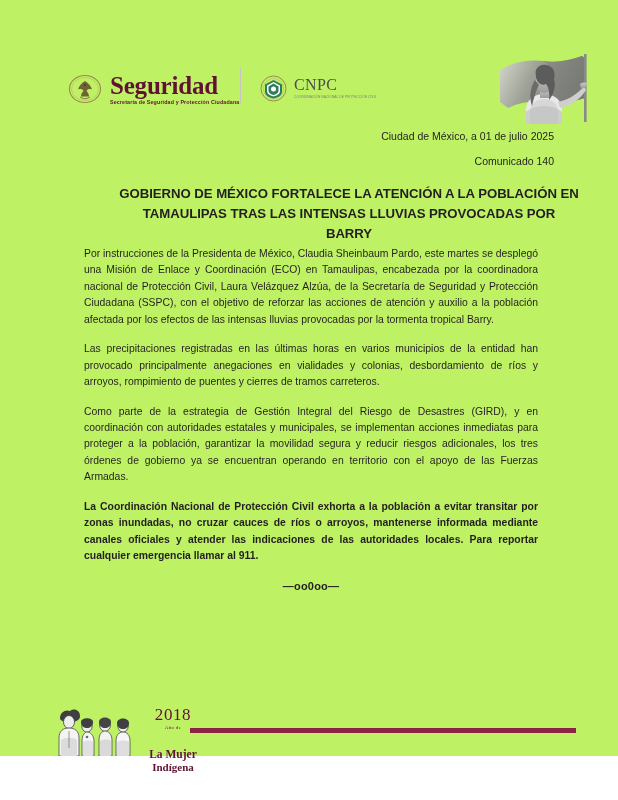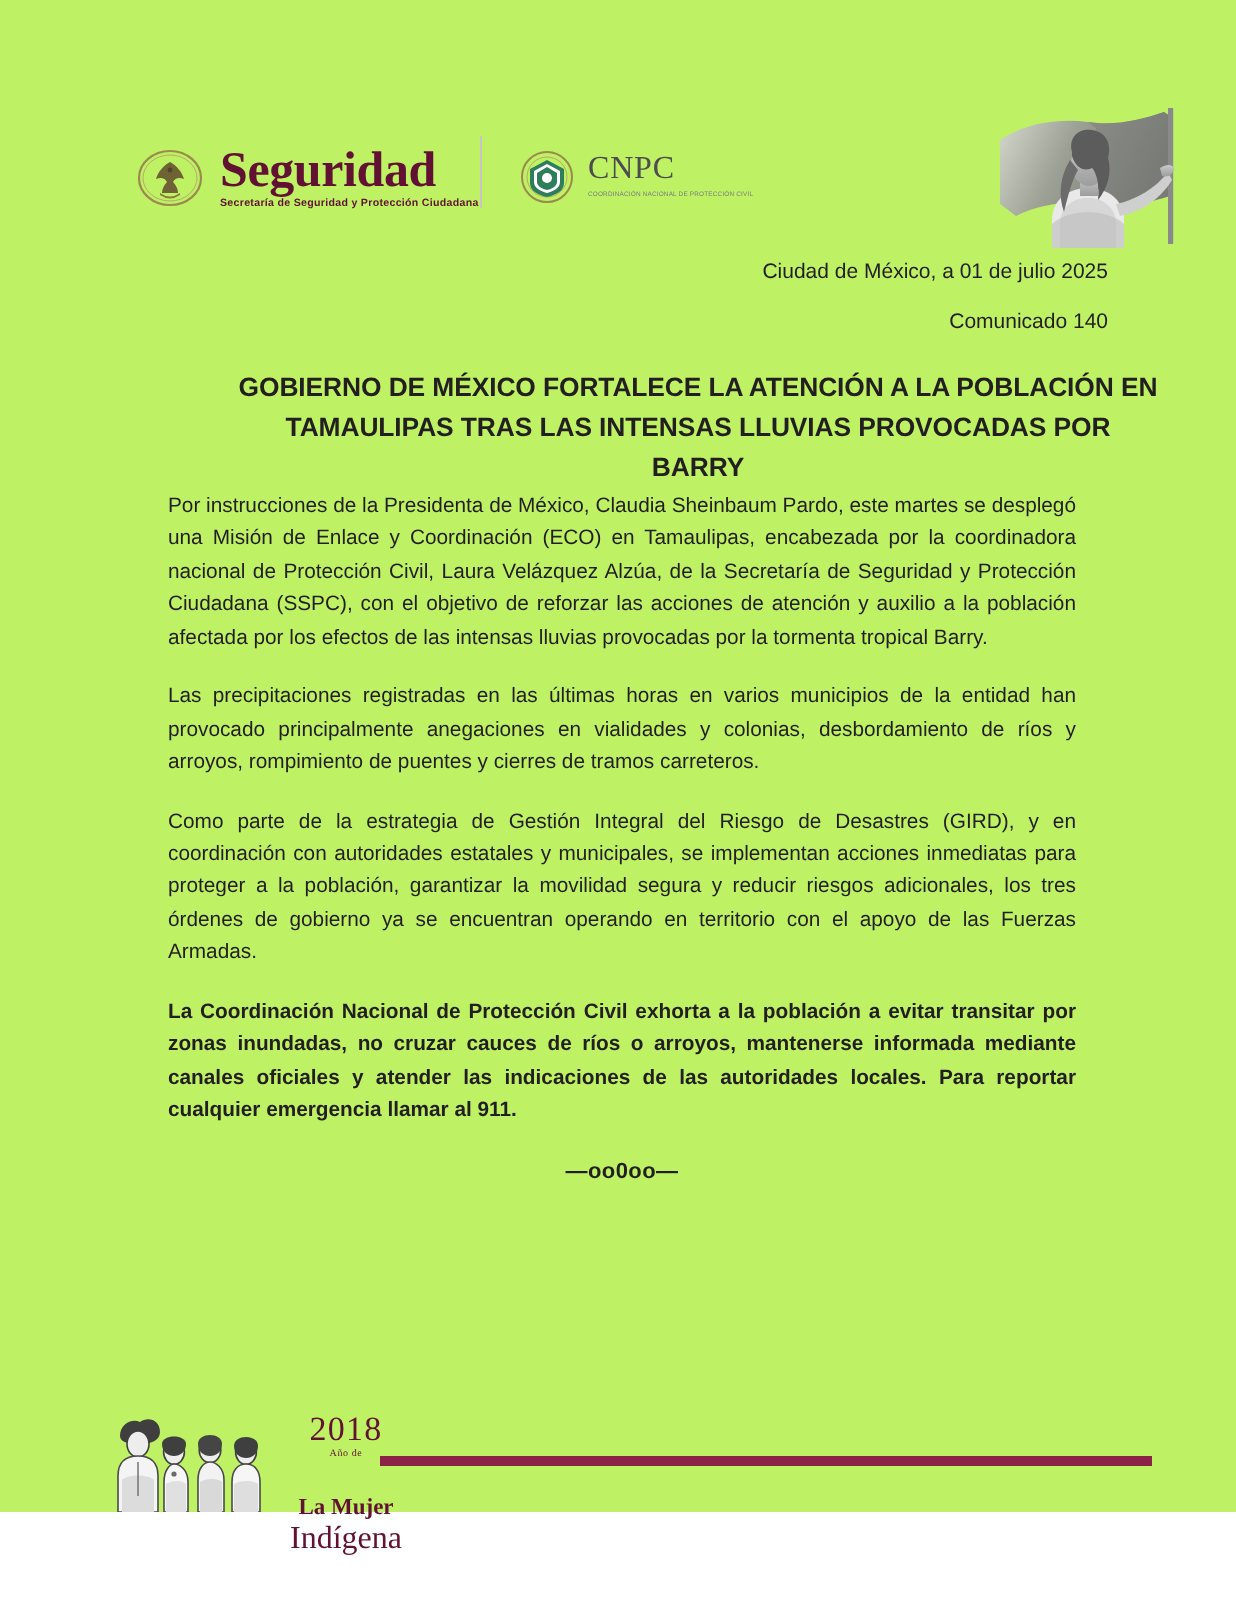--- a/index.html
+++ b/index.html
@@ -220,22 +220,22 @@
     letter-spacing: 0.3px;
     margin-top: 2px;
   }
   .fl-line1 {
     font-size: 11.5px;
     font-weight: bold;
     line-height: 1.12;
     margin-top: 18px;
   }
   .fl-line2 {
-    font-size: 16px;
-    font-weight: normal;
+    font-size: 11px;
+    font-weight: bold;
     line-height: 1.12;
   }
   .footer-bar {
     position: absolute;
     left: 190px;
     top: 728px;
     width: 386px;
     height: 5px;
     background: #8b2346;
   }

